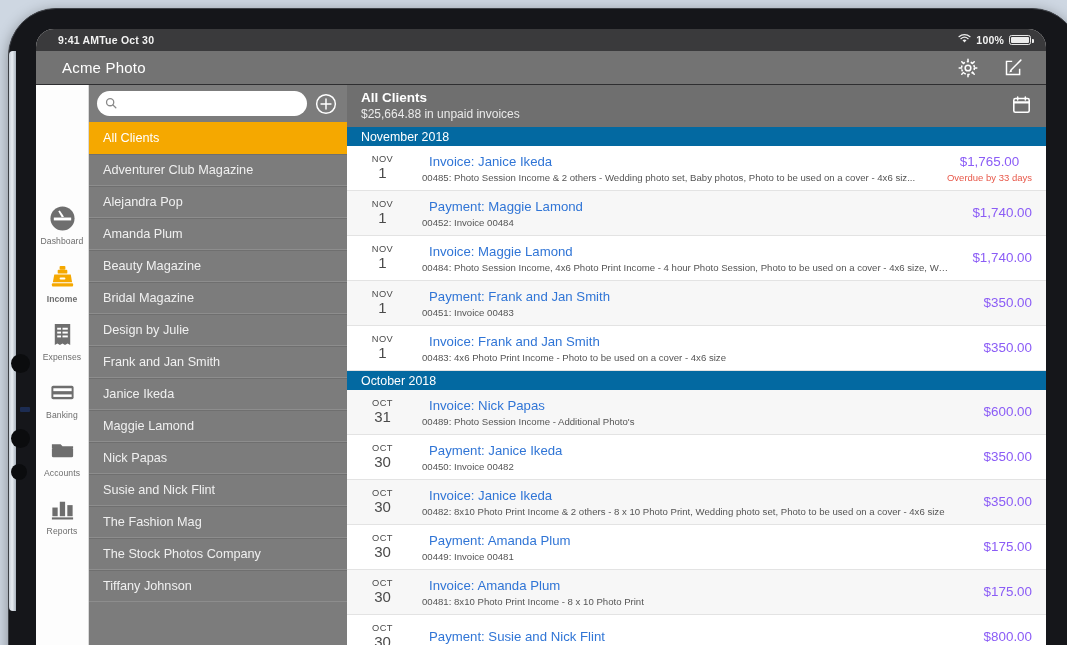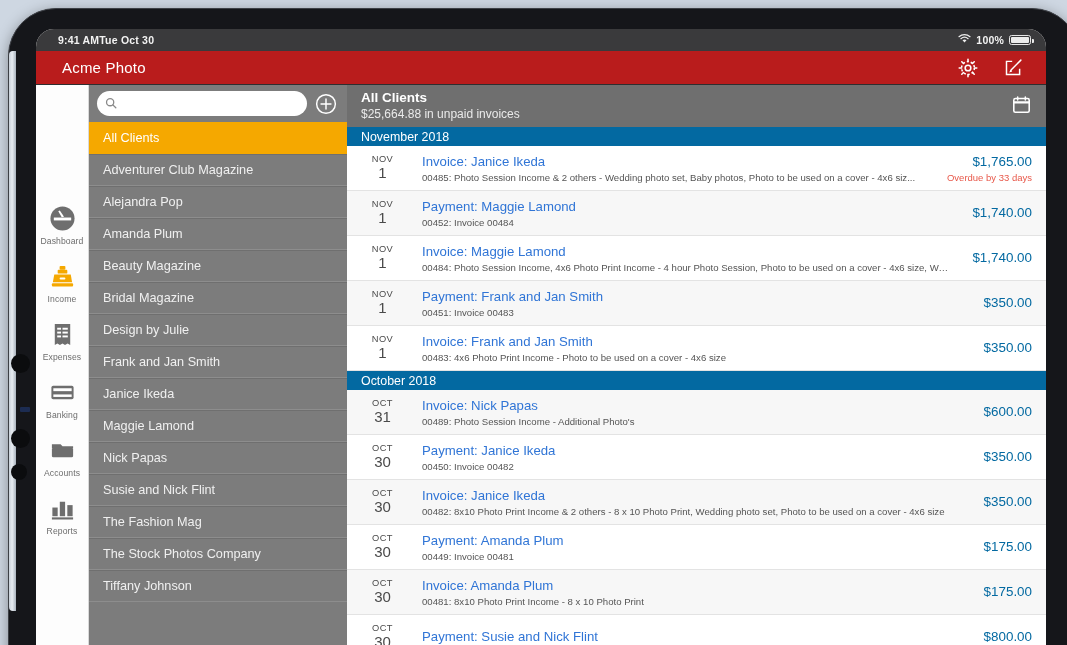--- a/index.html
+++ b/index.html
@@ -57,41 +57,41 @@
     border-radius: 2.5px; position: relative; padding: 1px;
   }
   .batt::after {
     content:""; position:absolute; right:-3.5px; top:3px;
     width:2px; height:4px; background:#e8e8e8; border-radius:0 1px 1px 0;
   }
   .batt i { display:block; height:100%; width:100%; background:#ededed; border-radius:1px; }
 
   
   .titlebar {
-    height: 34px; background: #b91c1c;
+    height: 34px; background: #737373;
     display: flex; align-items: center;
     border-bottom: 1px solid #2e2e30;
   }
   .app-title { color:#fff; font-size:15px; padding-left:26px; letter-spacing:.2px; }
   .tb-actions { margin-left:auto; display:flex; align-items:center; gap:24px; padding-right:22px; }
   .tb-actions svg { display:block; }
 
   
   .appbody { display: flex; height: calc(625px - 22px - 34px); }
 
   
   .rail {
     width: 53px; background: #fdfdfd; flex: none;
     display: flex; flex-direction: column; align-items: center;
     justify-content: center; gap: 16px;
     border-right: 1px solid #d9d9d9;
   }
   .rail-item { width: 53px; display:flex; flex-direction:column; align-items:center; gap:2px; }
   .rail-item span { font-size: 8.6px; color: #6d6d6d; letter-spacing:.1px; }
-  .rail-item.active span { color: #6d6d6d; }
+  .rail-item.active span { color: #6d6d6d; font-weight: bold; }
   .rail-ico { height: 30px; display:flex; align-items:center; justify-content:center; }
 
   
   .clients { width: 258px; flex:none; background: #7c7c7c; display:flex; flex-direction:column; }
   .search-wrap { height: 37px; display:flex; align-items:center; gap:8px; padding: 0 10px 0 8px; }
   .search-box {
     flex:1; height: 25px; background:#fff; border-radius: 12.5px;
     display:flex; align-items:center; padding: 0 8px; gap: 5px;
   }
   .search-box input {
@@ -126,27 +126,27 @@
     display:flex; align-items:center; height:45px;
     border-bottom:1px solid #e3e3e3; padding: 0 14px 0 12px; gap: 12px;
   }
   .tx-row.alt { background:#f7f7f7; }
   .tx-date {
     width:47px; flex:none; text-align:center; color:#4a4a4a; line-height:1.05;
   }
   .tx-date .m { font-size:9.3px; letter-spacing:.4px; }
   .tx-date .d { font-size:15px; }
   .tx-main { flex:1; min-width:0; padding-left:4px; }
-  .tx-title { color:#3075d6; font-size:13.2px; line-height:1.45; }
+  .tx-title { color:#3075d6; font-size:13.2px; line-height:1.45;margin-left:7px; }
   .tx-sub {
     color:#555; font-size:9.6px; line-height:1.4;
     white-space:nowrap; overflow:hidden; text-overflow:ellipsis;
   }
   .tx-right { flex:none; text-align:right; padding-left:12px; }
-  .tx-amt { color:#0369a1; font-size:13.4px; line-height:1.45; }
+  .tx-amt { color:#8b5cf6; font-size:13.4px; line-height:1.45;text-align:center; }
   .tx-over { color:#e8584a; font-size:9.5px; line-height:1.4; }
 </style>
 </head>
 <body>
 
 <div id="root">
   <div class="device-outer">
     <div class="device-side"></div>
     <div class="edge-btn btn-a"></div>
     <div class="btn-conn"></div>

